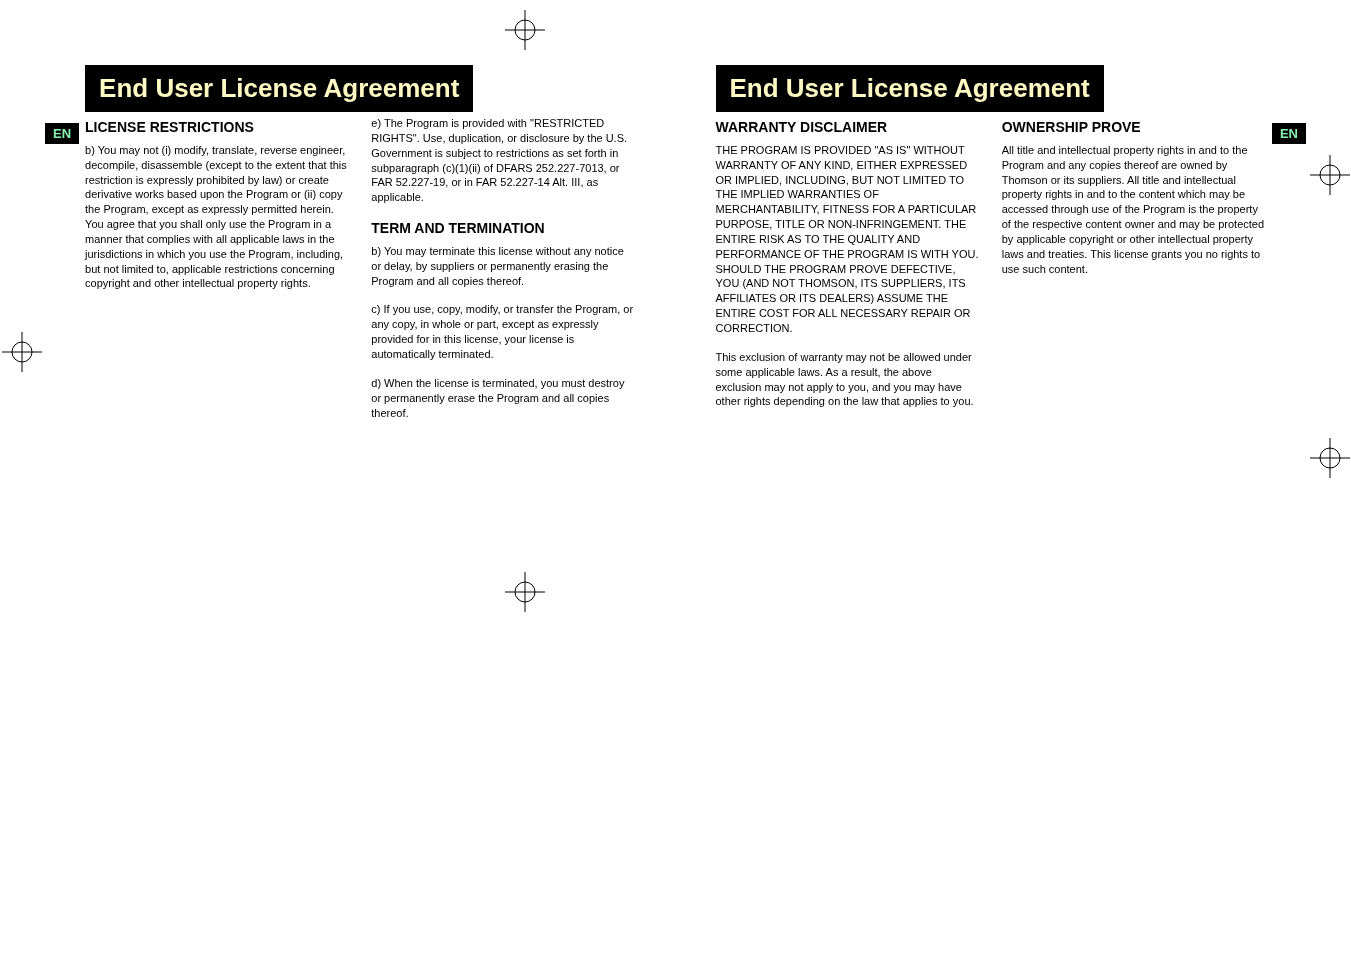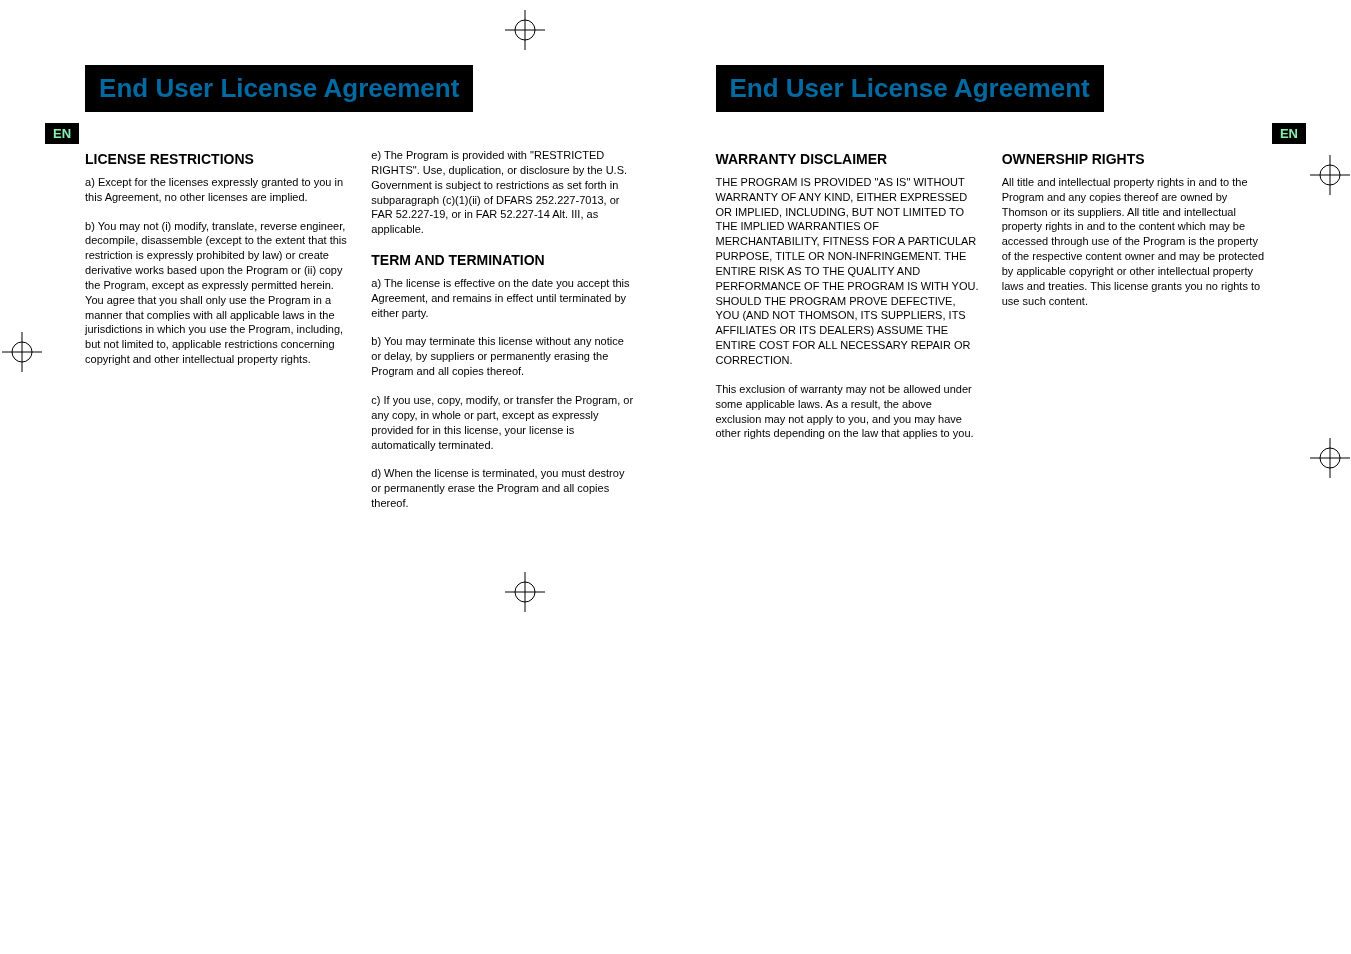--- a/index.html
+++ b/index.html
@@ -30,25 +30,25 @@
     }
     .page {
       width: 50%;
       padding: 0 60px 0 60px;
     }
     .page-left { padding-left: 85px; padding-right: 40px; }
     .page-right { padding-left: 40px; padding-right: 85px; }
 
     .title-bar {
       background: #000;
-      color: #0369a1;
+      color: #fef9c3;
       font-size: 26px;
       font-weight: bold;
       padding: 8px 14px;
-      margin-bottom: 36px;
+      margin-bottom: 4px;
       display: inline-block;
       width: auto;
     }
     .en-tag {
       background: #000;
       color: #86efac;
       font-size: 13px;
       font-weight: bold;
       padding: 3px 8px;
       margin-top: 2px;
@@ -115,48 +115,46 @@
 <div class="spread">
 
   <div class="page page-left">
     <div class="left-top-wrap">
       <div class="en-tag en-left">EN</div>
       <div style="flex:1">
         <div class="title-bar">End User License Agreement</div>
         <div class="cols">
           <div class="col">
             <div class="sec-heading">LICENSE RESTRICTIONS</div>
-            <div class="para">a) Except for the licenses expressly granted to you in this Agreement, no other licenses are implied.</div>
             <div class="para">b) You may not (i) modify, translate, reverse engineer, decompile, disassemble (except to the extent that this restriction is expressly prohibited by law) or create derivative works based upon the Program or (ii) copy the Program, except as expressly permitted herein.  You agree that you shall only use the Program in a manner that complies with all applicable laws in the jurisdictions in which you use the Program, including, but not limited to, applicable restrictions concerning copyright and other intellectual property rights.</div>
           </div>
           <div class="col">
             <div class="para">e) The Program is provided with "RESTRICTED RIGHTS". Use, duplication, or disclosure by the U.S. Government is subject to restrictions as set forth in subparagraph (c)(1)(ii) of DFARS 252.227-7013, or FAR 52.227-19, or in FAR 52.227-14 Alt. III, as applicable.</div>
             <div class="sec-heading" style="margin-top:6px">TERM AND TERMINATION</div>
-            <div class="para">a) The license is effective on the date you accept this Agreement, and remains in effect until terminated by either party.</div>
             <div class="para">b) You may terminate this license without any notice or delay, by suppliers or permanently erasing the Program and all copies thereof.</div>
             <div class="para">c) If you use, copy, modify, or transfer the Program, or any copy, in whole or part, except as expressly provided for in this license, your license is automatically terminated.</div>
             <div class="para">d) When the license is terminated, you must destroy or permanently erase the Program and all copies thereof.</div>
           </div>
         </div>
       </div>
     </div>
   </div>
 
   <div class="page page-right">
     <div class="right-top-wrap">
       <div style="flex:1">
         <div class="title-bar">End User License Agreement</div>
         <div class="cols">
           <div class="col">
             <div class="sec-heading">WARRANTY DISCLAIMER</div>
             <div class="para">THE PROGRAM IS PROVIDED "AS IS" WITHOUT WARRANTY OF ANY KIND, EITHER EXPRESSED OR IMPLIED, INCLUDING, BUT NOT LIMITED TO THE IMPLIED WARRANTIES OF MERCHANTABILITY, FITNESS FOR A PARTICULAR PURPOSE, TITLE OR NON-INFRINGEMENT.  THE ENTIRE RISK AS TO THE QUALITY AND PERFORMANCE OF THE PROGRAM IS WITH YOU.  SHOULD THE PROGRAM PROVE DEFECTIVE, YOU (AND NOT THOMSON, ITS SUPPLIERS, ITS AFFILIATES OR ITS DEALERS) ASSUME THE ENTIRE COST FOR ALL NECESSARY REPAIR OR CORRECTION.</div>
             <div class="para">This exclusion of warranty may not be allowed under some applicable laws. As a result, the above exclusion may not apply to you, and you may have other rights depending on the law that applies to you.</div>
           </div>
           <div class="col">
-            <div class="sec-heading">OWNERSHIP RIGHTS</div>
+            <div class="sec-heading">OWNERSHIP PROVE</div>
             <div class="para">All title and intellectual property rights in and to the Program and any copies thereof are owned by Thomson or its suppliers.  All title and intellectual property rights in and to the content which may be accessed through use of the Program is the property of the respective content owner and may be protected by applicable copyright or other intellectual property laws and treaties. This license grants you no rights to use such content.</div>
           </div>
         </div>
       </div>
       <div class="en-tag en-right">EN</div>
     </div>
   </div>
 
 </div>
 

